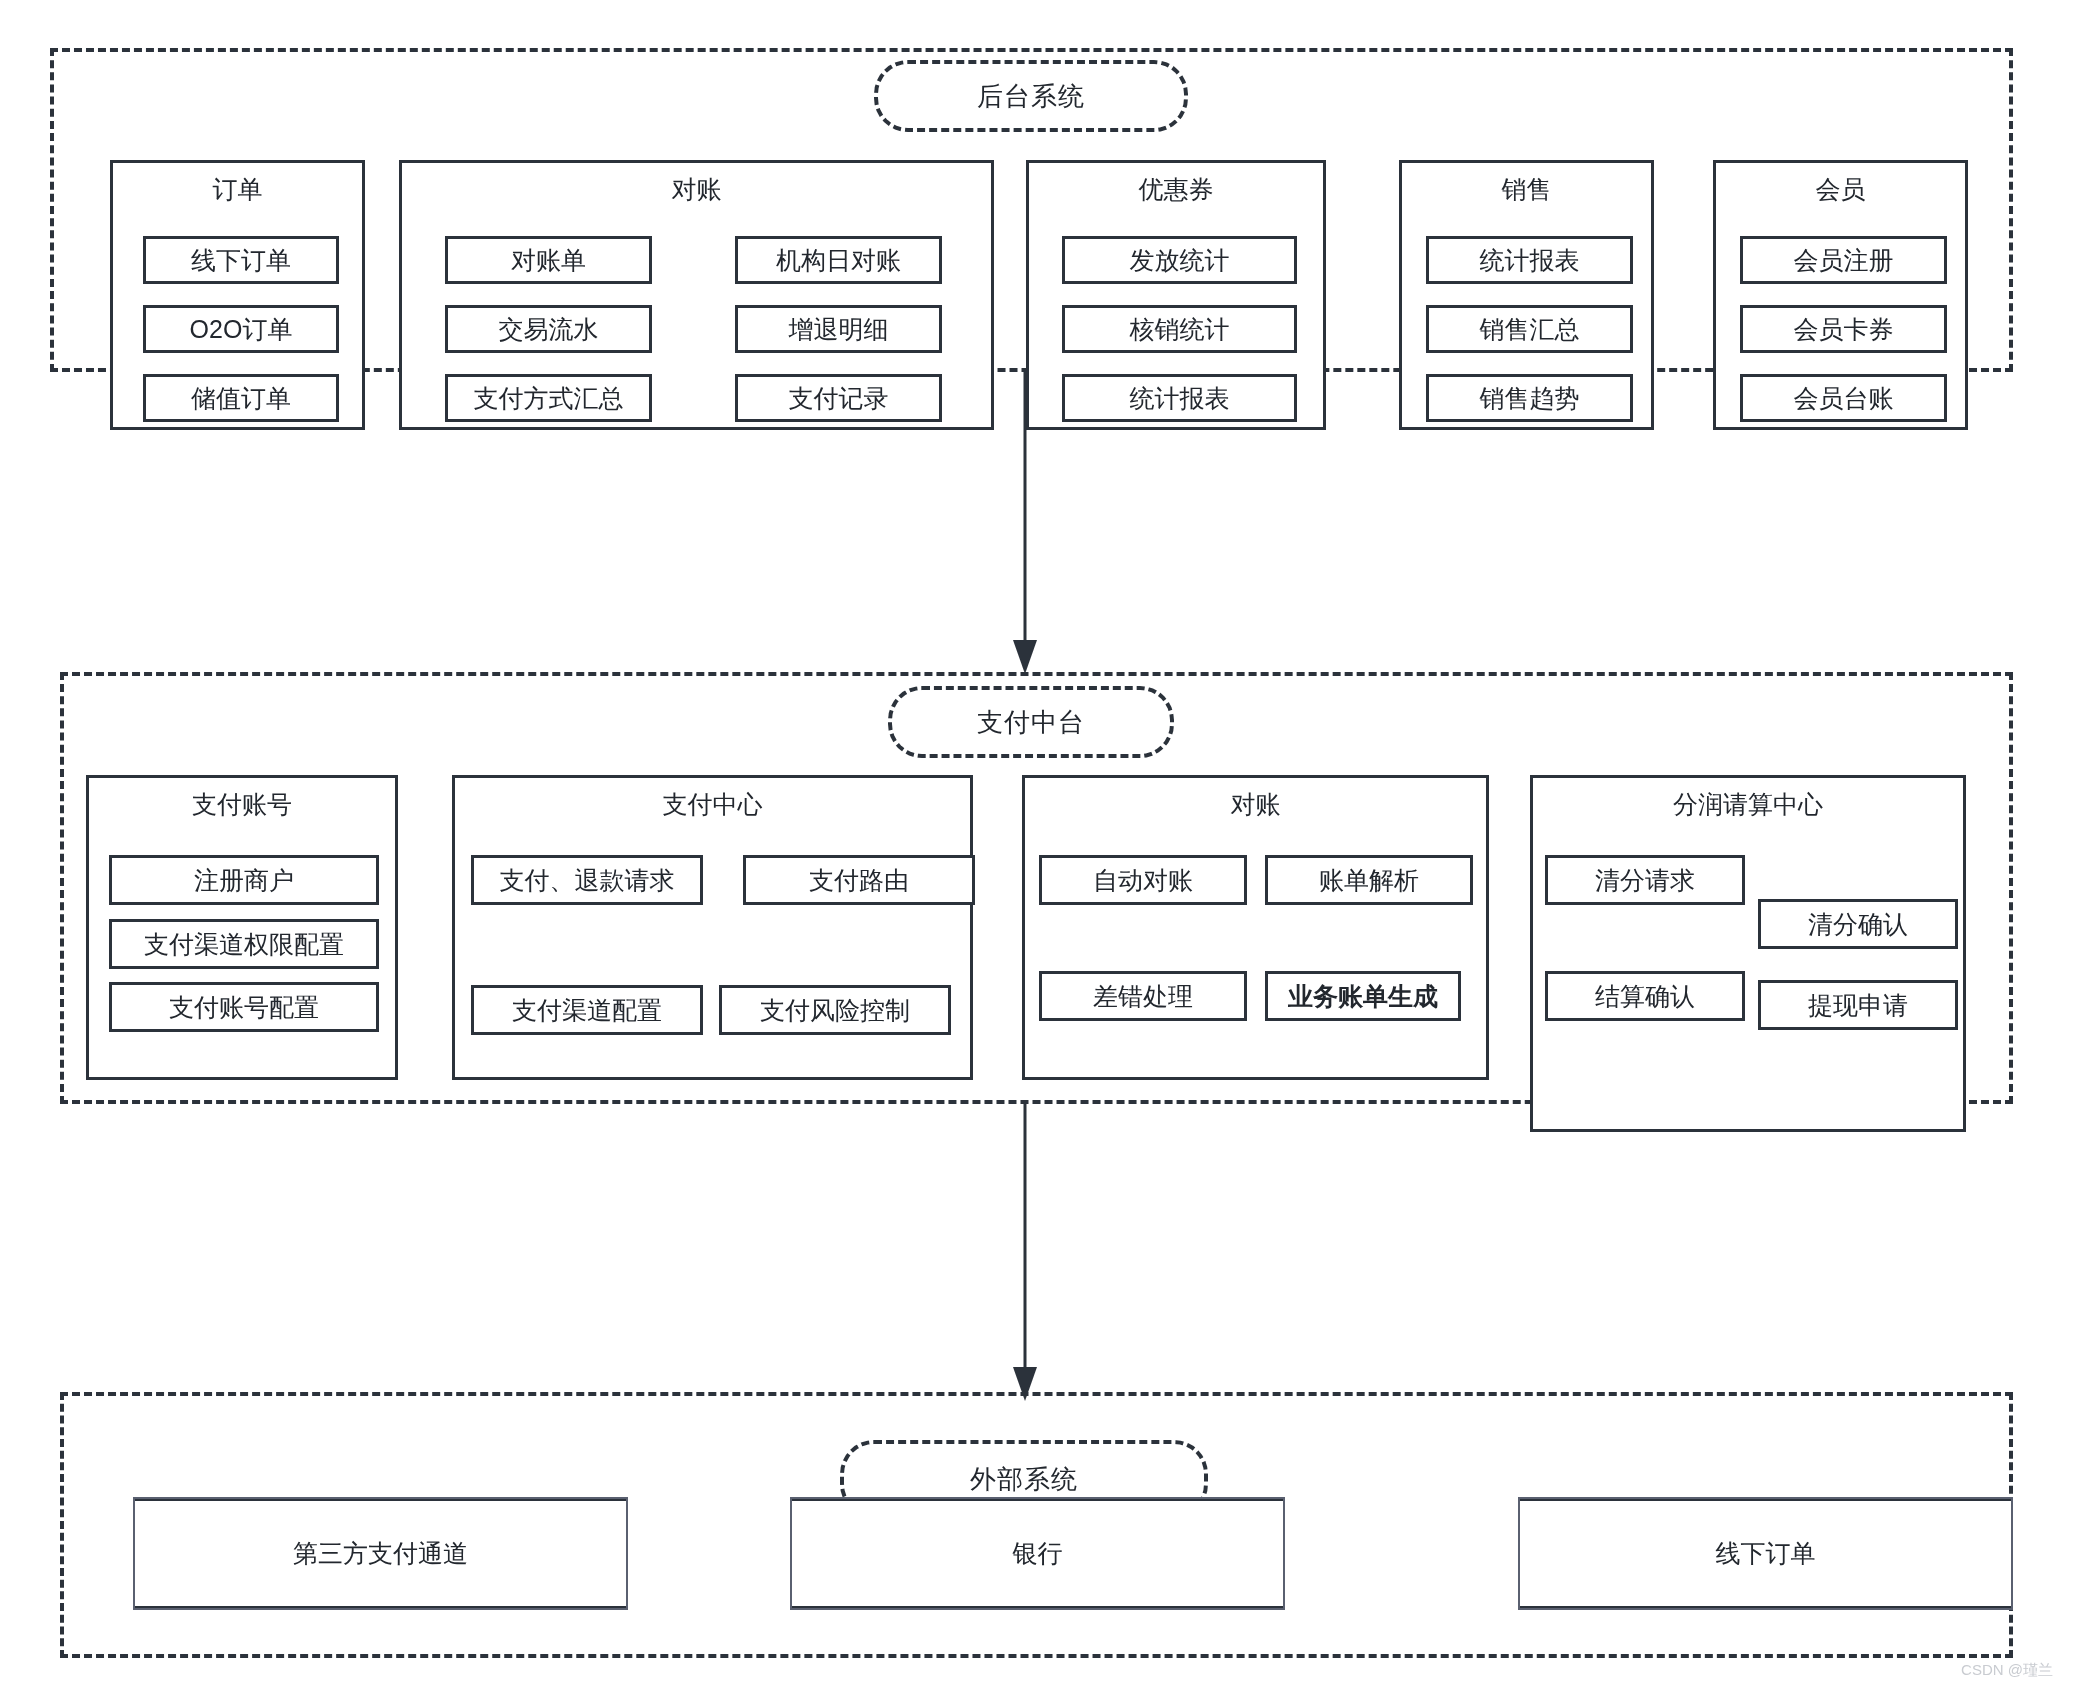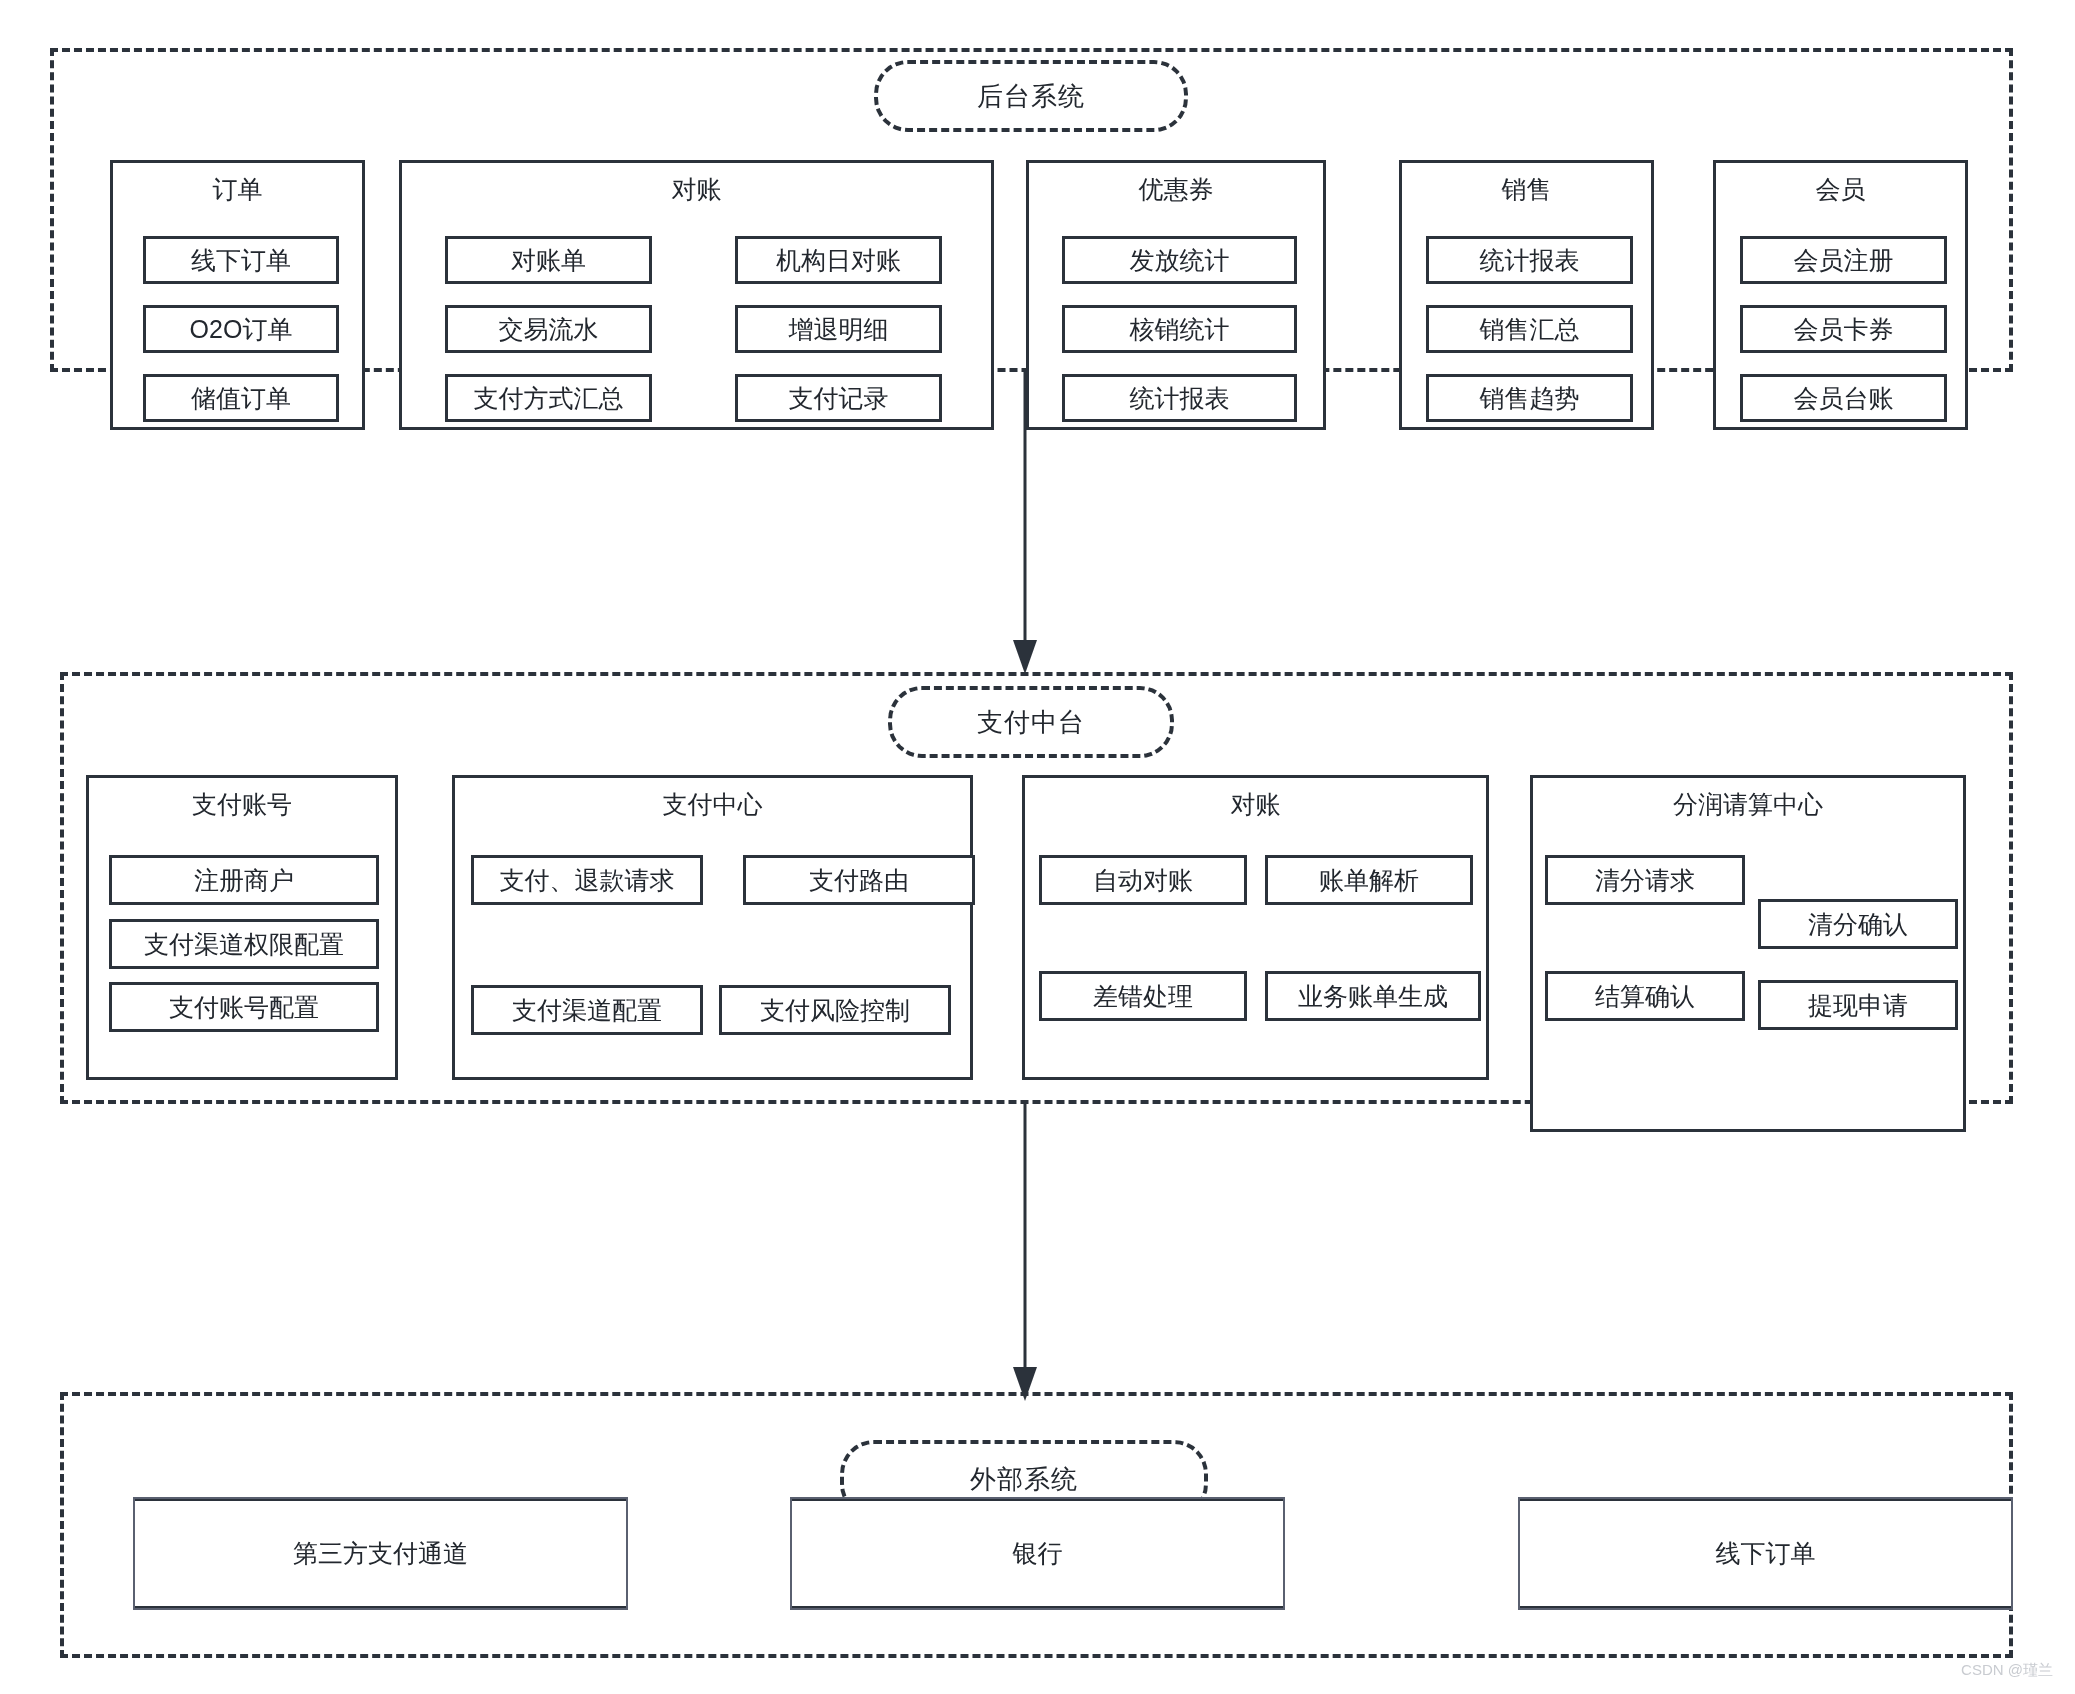--- a/index.html
+++ b/index.html
@@ -174,21 +174,21 @@
   <div class="item" style="left:264px; top:77px; width:232px; height:50px;margin-left:24px;">支付路由</div>
   <div class="item" style="left:16px; top:207px; width:232px; height:50px;">支付渠道配置</div>
   <div class="item" style="left:264px; top:207px; width:232px; height:50px;">支付风险控制</div>
 </div>
 
 <div class="group" style="left:1022px; top:775px; width:467px; height:305px;">
   <div class="group-title">对账</div>
   <div class="item" style="left:14px; top:77px; width:208px; height:50px;">自动对账</div>
   <div class="item" style="left:240px; top:77px; width:208px; height:50px;">账单解析</div>
   <div class="item" style="left:14px; top:193px; width:208px; height:50px;">差错处理</div>
-  <div class="item" style="left:240px; top:193px; width:216px; height:50px;">业务账单生成</div>
+  <div class="item" style="left:240px; top:193px; width:196px; height:50px;font-weight:bold;">业务账单生成</div>
 </div>
 
 <div class="group" style="left:1530px; top:775px; width:436px; height:357px;">
   <div class="group-title">分润请算中心</div>
   <div class="item" style="left:12px; top:77px; width:200px; height:50px;">清分请求</div>
   <div class="item" style="left:225px; top:77px; width:200px; height:50px;margin-top:44px;">清分确认</div>
   <div class="item" style="left:12px; top:193px; width:200px; height:50px;">结算确认</div>
   <div class="item" style="left:225px; top:202px; width:200px; height:50px;">提现申请</div>
 </div>
 

